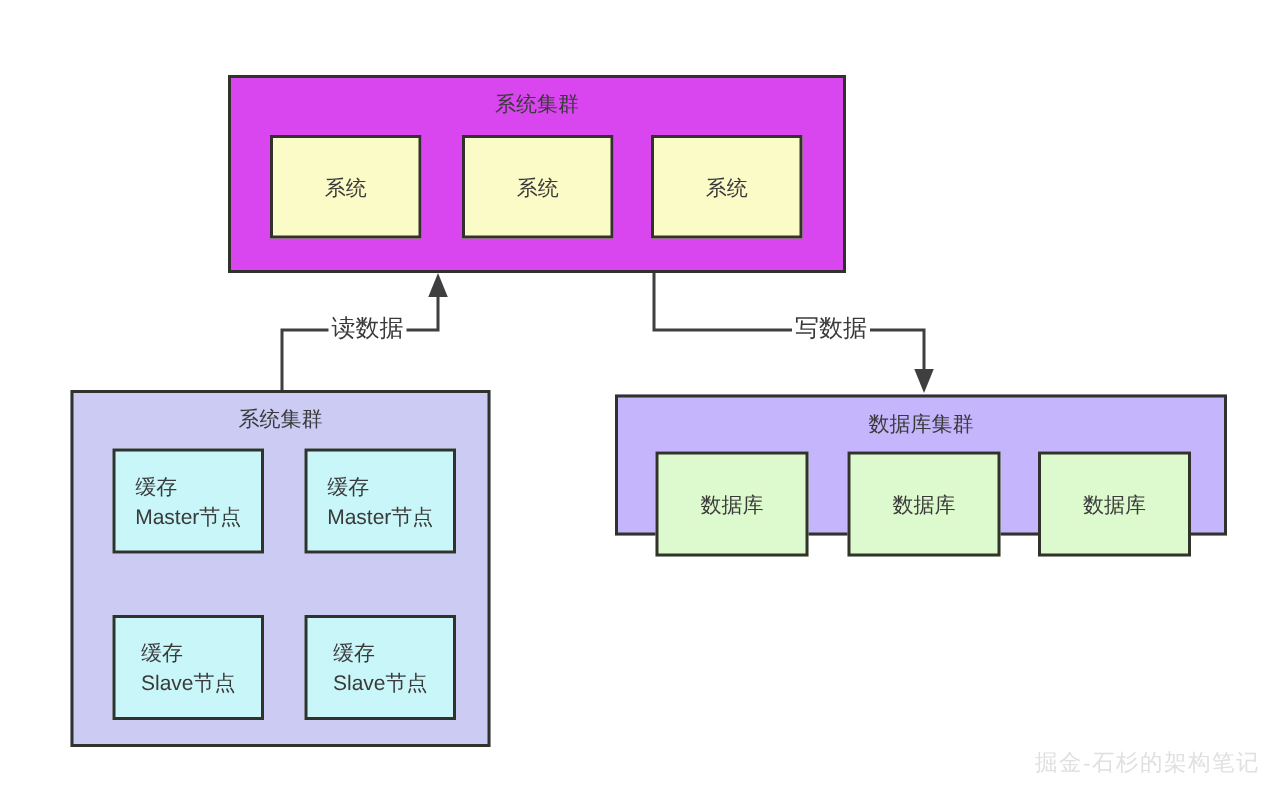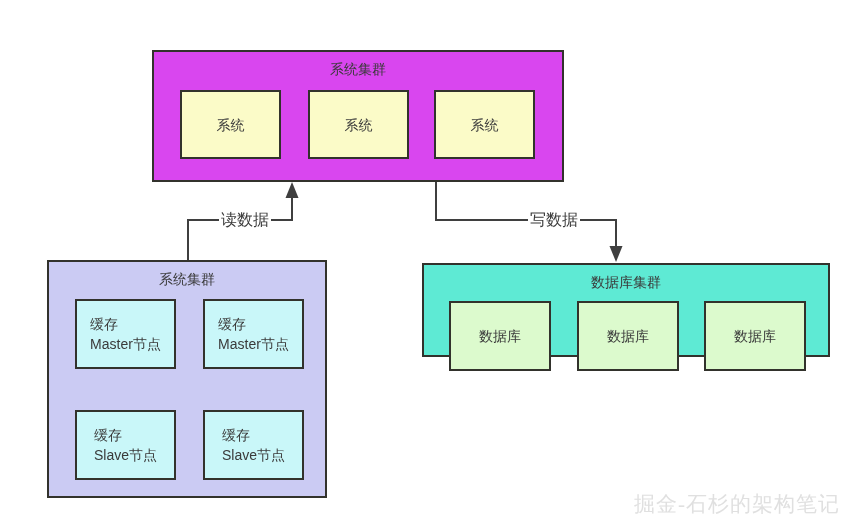--- a/index.html
+++ b/index.html
@@ -47,21 +47,21 @@
     line-height:16px;
     background:#ffffff;
     padding:0 2px;
     color:#3a3a3a;
   }
   .watermark{
     position:absolute;
     right:14px;
     bottom:12px;
     font-family:"Liberation Serif","DejaVu Serif",serif;
-    font-size:21px;
+    font-size:15px;
     letter-spacing:1px;
   }
 </style>
 </head>
 <body>
 
 <div class="canvas">
 
   <svg class="connectors" viewBox="0 0 854 530" xmlns="http://www.w3.org/2000/svg">
 
@@ -89,21 +89,21 @@
     <div class="node" style="left: 26px; top: 37px; width: 101px; height: 70px; background-color: rgb(201, 247, 249);">缓存
 Master节点</div>
     <div class="node" style="left: 154px; top: 37px; width: 101px; height: 70px; background-color: rgb(201, 247, 249);">缓存
 Master节点</div>
     <div class="node" style="left: 26px; top: 148px; width: 101px; height: 70px; background-color: rgb(201, 247, 249);">缓存
 Slave节点</div>
     <div class="node" style="left: 154px; top: 148px; width: 101px; height: 70px; background-color: rgb(201, 247, 249);">缓存
 Slave节点</div>
   </div>
 
-  <div class="cluster" style="left: 422px; top: 263px; width: 408px; height: 94px; background-color: #5eead4;">
+  <div class="cluster" style="left: 410px; top: 263px; width: 408px; height: 94px; background-color: #c4b5fd;">
     <div class="cluster-title">数据库集群</div>
     <div class="node" style="left: 25px; top: 36px; width: 102px; height: 70px; background-color: rgb(220, 250, 205);">数据库</div>
     <div class="node" style="left: 153px; top: 36px; width: 102px; height: 70px; background-color: rgb(220, 250, 205);">数据库</div>
     <div class="node" style="left: 280px; top: 36px; width: 102px; height: 70px; background-color: rgb(220, 250, 205);">数据库</div>
   </div>
 
   <div class="edge-label" style="left:219px;top:212px;">读数据</div>
   <div class="edge-label" style="left:528px;top:212px;">写数据</div>
 
   <div class="watermark" style="color: rgb(224, 224, 224);">掘金-石杉的架构笔记</div>

